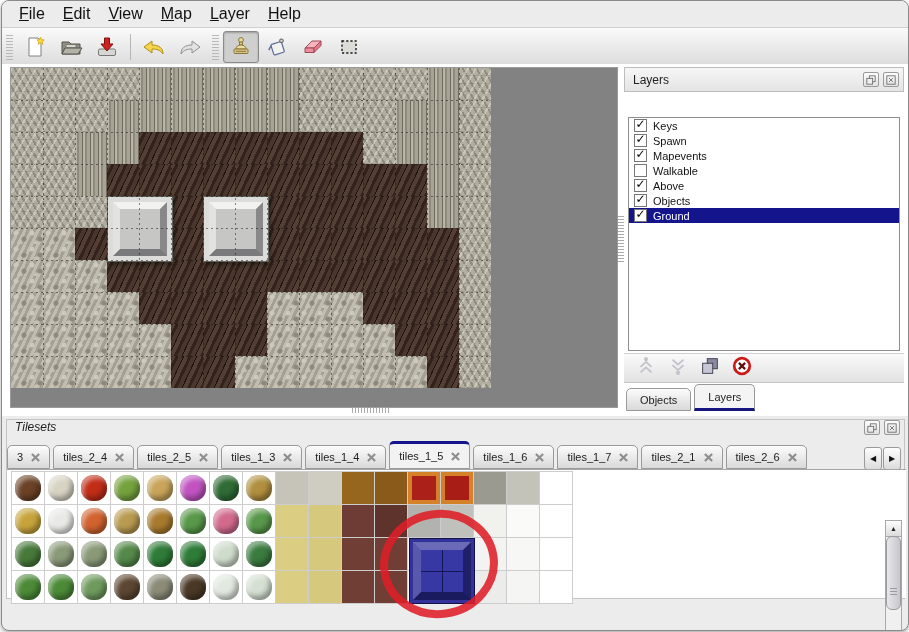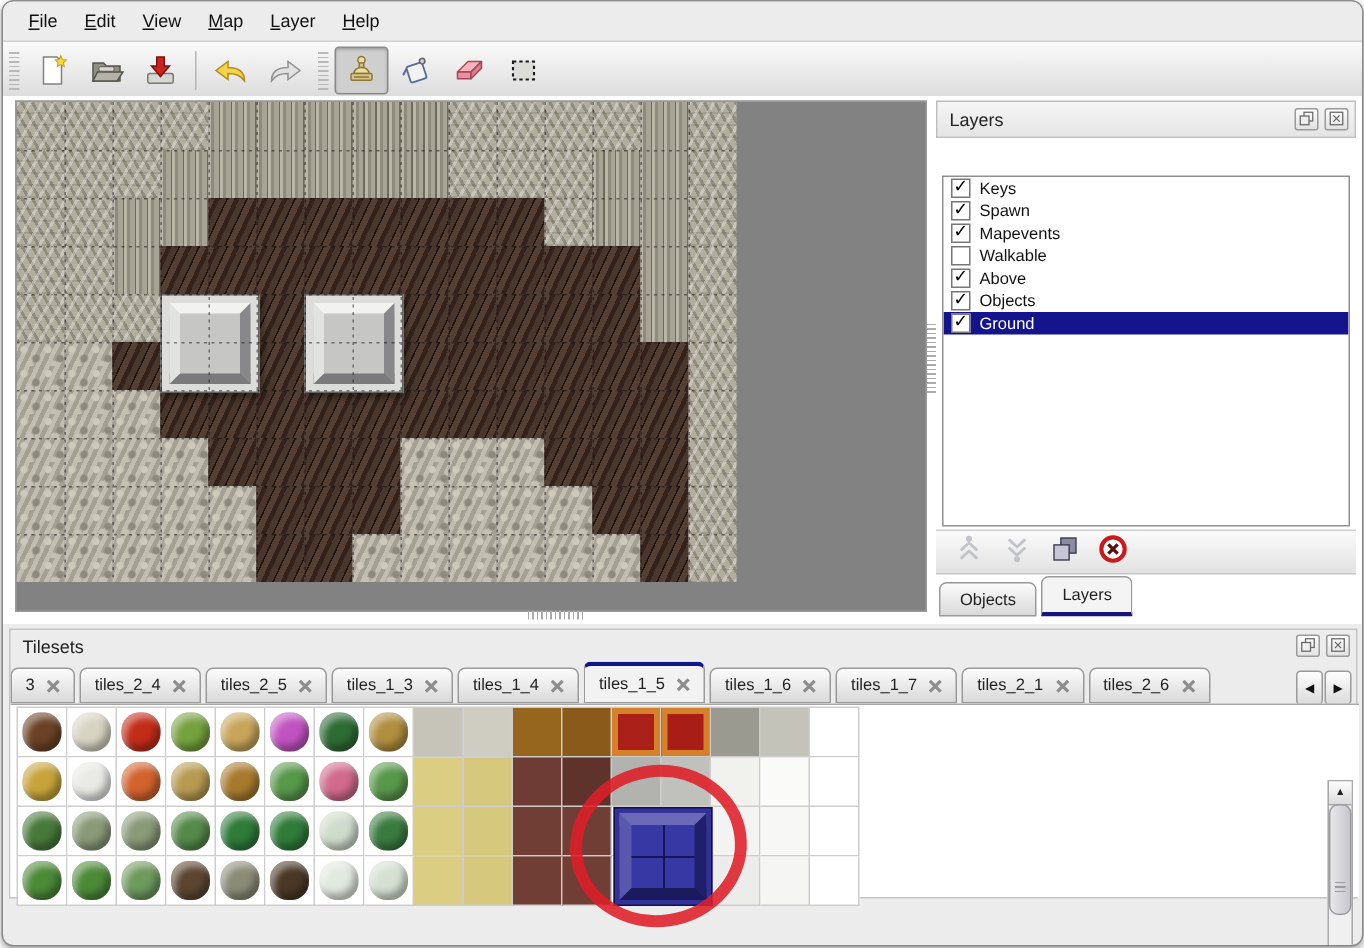--- a/index.html
+++ b/index.html
@@ -3,21 +3,21 @@
 <meta charset="utf-8">
 <style>
   html,body{margin:0;padding:0;background:#fff;width:909px;height:632px;overflow:hidden;
     font-family:"Liberation Sans","DejaVu Sans",sans-serif;-webkit-font-smoothing:antialiased;}
   .window{position:absolute;left:1px;top:0;width:906px;height:629px;background:#ececec;
     border:1px solid #8a8a8a;border-radius:8px;box-shadow:0 2px 5px rgba(0,0,0,.35);overflow:hidden;}
 
   
   .menu-bar{position:absolute;left:0;top:0;width:100%;height:26px;display:flex;align-items:center;
     padding-left:8px;background:#ececec;}
-  .menu-item{padding:3px 9px;font-size:12px;color:#111;cursor:default;display:inline-block;}
+  .menu-item{padding:3px 9px;font-size:16px;color:#111;cursor:default;display:inline-block;}
   .menu-item::first-letter{text-decoration:underline;}
 
   
   .toolbar{position:absolute;left:0;top:26px;width:100%;height:37px;display:flex;align-items:center;
     background:linear-gradient(#fafafa,#dcdcdc);border-top:1px solid #d0d0d0;border-bottom:1px solid #b2b2b2;}
   .tb-handle{width:7px;height:26px;margin:0 4px;
     background:repeating-linear-gradient(0deg,#b8b8b8 0 1px,transparent 1px 3px);}
   .tb-btn{width:34px;height:30px;display:flex;align-items:center;justify-content:center;border:1px solid transparent;border-radius:3px;}
   .tb-btn.selected{background:#cfcfcf;border:1px solid #8a8a8a;box-shadow:inset 0 1px 2px rgba(0,0,0,.25);}
   .tb-sep{width:1px;height:26px;background:#b6b6b6;margin:0 5px;}
@@ -85,21 +85,21 @@
     display:flex;align-items:center;gap:8px;padding-left:10px;box-sizing:border-box;}
   .act-btn{width:24px;height:24px;display:flex;align-items:center;justify-content:center;}
   .dock-tab-bar{position:absolute;left:0;top:318px;width:280px;height:26px;display:flex;align-items:flex-end;gap:3px;padding-left:2px;}
   .dock-tab{height:21px;padding:0 13px;display:flex;align-items:center;font-size:11px;color:#222;
     border:1px solid #9a9a9a;border-radius:5px 5px 0 0;background:linear-gradient(#fcfcfc,#d9d9d9);}
   .dock-tab.active{background:#f4f4f4;height:23px;border-bottom:3px solid #16167e;}
 
   
   .tilesets-dock{position:absolute;left:4px;top:418px;width:899px;height:180px;background:#ececec;
     border:1px solid #c4c4c4;box-sizing:border-box;}
-  .ts-titlebar{position:absolute;left:0;top:0;width:100%;height:21px;display:flex;align-items:center;}
+  .ts-titlebar{position:absolute;left:0;top:0;width:100%;height:21px;display:flex;font-style:italic;}
   .ts-title{font-size:12px;color:#222;padding-left:8px;flex:1;}
   .tileset-tab-bar{position:absolute;left:0;top:21px;width:860px;height:28px;display:flex;align-items:flex-end;gap:3px;overflow:hidden;}
   .ts-tab{height:22px;padding:0 9px;display:flex;align-items:center;gap:8px;font-size:11px;color:#222;
     border:1px solid #9a9a9a;border-radius:5px 5px 0 0;background:linear-gradient(#fcfcfc,#d9d9d9);flex:0 0 auto;}
   .ts-tab.active{background:#f2f2f2;height:24px;border-top:3px solid #14148c;}
   .ts-tab-close svg{display:block;}
   .tab-scroll{position:absolute;top:27px;width:16px;height:21px;border:1px solid #9a9a9a;border-radius:3px;
     background:linear-gradient(#fdfdfd,#dcdcdc);display:flex;align-items:center;justify-content:center;
     font-size:8px;color:#111;}
   .ts-content{position:absolute;left:0;top:49px;width:899px;height:129px;background:#fff;border-top:1px solid #a6a6a6;box-sizing:border-box;}

